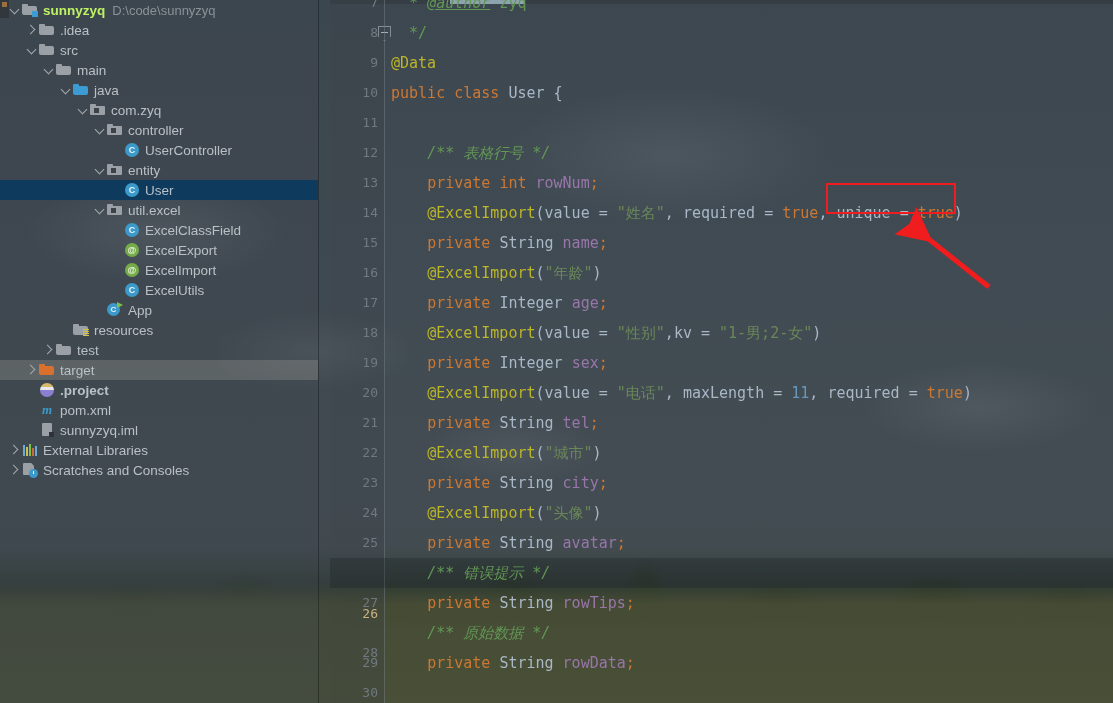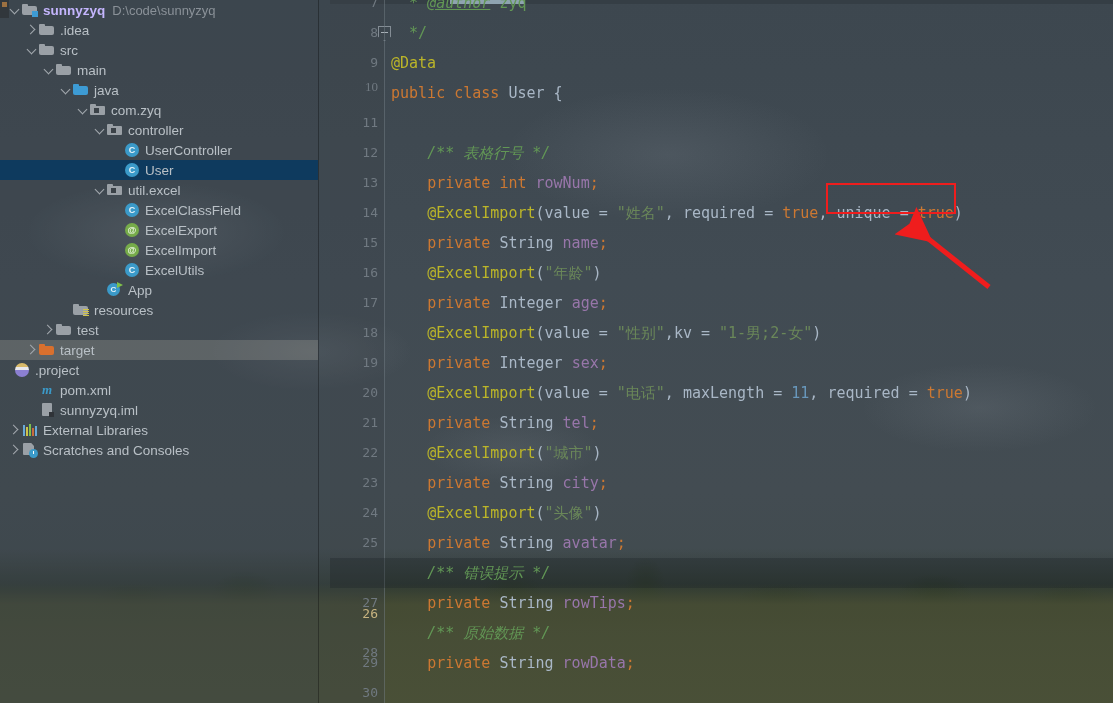--- a/index.html
+++ b/index.html
@@ -197,21 +197,21 @@
   }
   .ic.scr .clock {
     position:absolute; right:0; bottom:0; width:9px; height:9px; border-radius:50%;
     background:#3b9ac9; z-index:2;
   }
   .ic.scr .clock::after {
     content:""; position:absolute; left:4px; top:2px; width:1px; height:3px; background:#fff;
   }
 
   .tree-label { color:#b9c0c6; }
-  .tree-label.root { color:#c4b5fd; font-weight:700; }
+  .tree-label.root { color:#bef264; font-weight:700; }
   .tree-path { color:#8a9198; margin-left:7px; font-size:13px; }
 
   
   .editor {
     position: absolute; left: 330px; top: 0; right: 0; bottom: 0;
   }
   .top-scroll-track {
     position:absolute; left:0; top:0; right:0; height:4px;
     background: rgba(45,52,58,0.45);
   }
@@ -334,20 +334,27 @@
         </span>
         <span class="tree-label">controller</span>
       </div>
       <div class="tree-row" style="padding-left: 110px;">
         <span class="twisty none"></span>
         <span class="ic cls">
           <i class="g">C</i>
         </span>
         <span class="tree-label">UserController</span>
       </div>
+      <div class="tree-row" style="padding-left: 93px;">
+        <span class="twisty open"></span>
+        <span class="ic pkg">
+          <i class="sq"></i>
+        </span>
+        <span class="tree-label">entity</span>
+      </div>
       <div class="tree-row selected" style="padding-left: 110px;">
         <span class="twisty none"></span>
         <span class="ic cls">
           <i class="g">C</i>
         </span>
         <span class="tree-label">User</span>
       </div>
       <div class="tree-row" style="padding-left: 93px;">
         <span class="twisty open"></span>
         <span class="ic pkg">
@@ -401,21 +408,21 @@
       <div class="tree-row" style="padding-left: 42px;">
         <span class="twisty closed"></span>
         <span class="ic folder"></span>
         <span class="tree-label">test</span>
       </div>
       <div class="tree-row hover" style="padding-left: 25px;">
         <span class="twisty closed"></span>
         <span class="ic folder orange"></span>
         <span class="tree-label">target</span>
       </div>
-      <div class="tree-row" style="">
+      <div class="tree-row" style="padding-left: 25px; font-weight: bold;">
         <span class="twisty none"></span>
         <span class="ic proj"></span>
         <span class="tree-label">.project</span>
       </div>
       <div class="tree-row" style="padding-left: 25px;">
         <span class="twisty none"></span>
         <span class="ic mvn">
           <i class="g">m</i>
         </span>
         <span class="tree-label">pom.xml</span>
@@ -456,21 +463,21 @@
     </div>
 
     <div class="gutter" id="gutter">
         <div class="ln" style="top: -12px;">7</div>
         <div class="ln" style="top: 18px;">8</div>
         <div class="fold" style="top: 26px;">
           <i class="box"></i>
           <i class="minus"></i>
         </div>
         <div class="ln" style="top: 48px;">9</div>
-        <div class="ln" style="top: 72px; font-family: Liberation Serif, serif;">10</div>
+        <div class="ln" style="top: 78px;">10</div>
         <div class="ln" style="top: 108px;">11</div>
         <div class="ln" style="top: 138px;">12</div>
         <div class="ln" style="top: 168px;">13</div>
         <div class="ln" style="top: 198px;">14</div>
         <div class="ln" style="top: 228px;">15</div>
         <div class="ln" style="top: 258px;">16</div>
         <div class="ln" style="top: 288px;">17</div>
         <div class="ln" style="top: 318px;">18</div>
         <div class="ln" style="top: 348px;">19</div>
         <div class="ln" style="top: 378px;">20</div>

